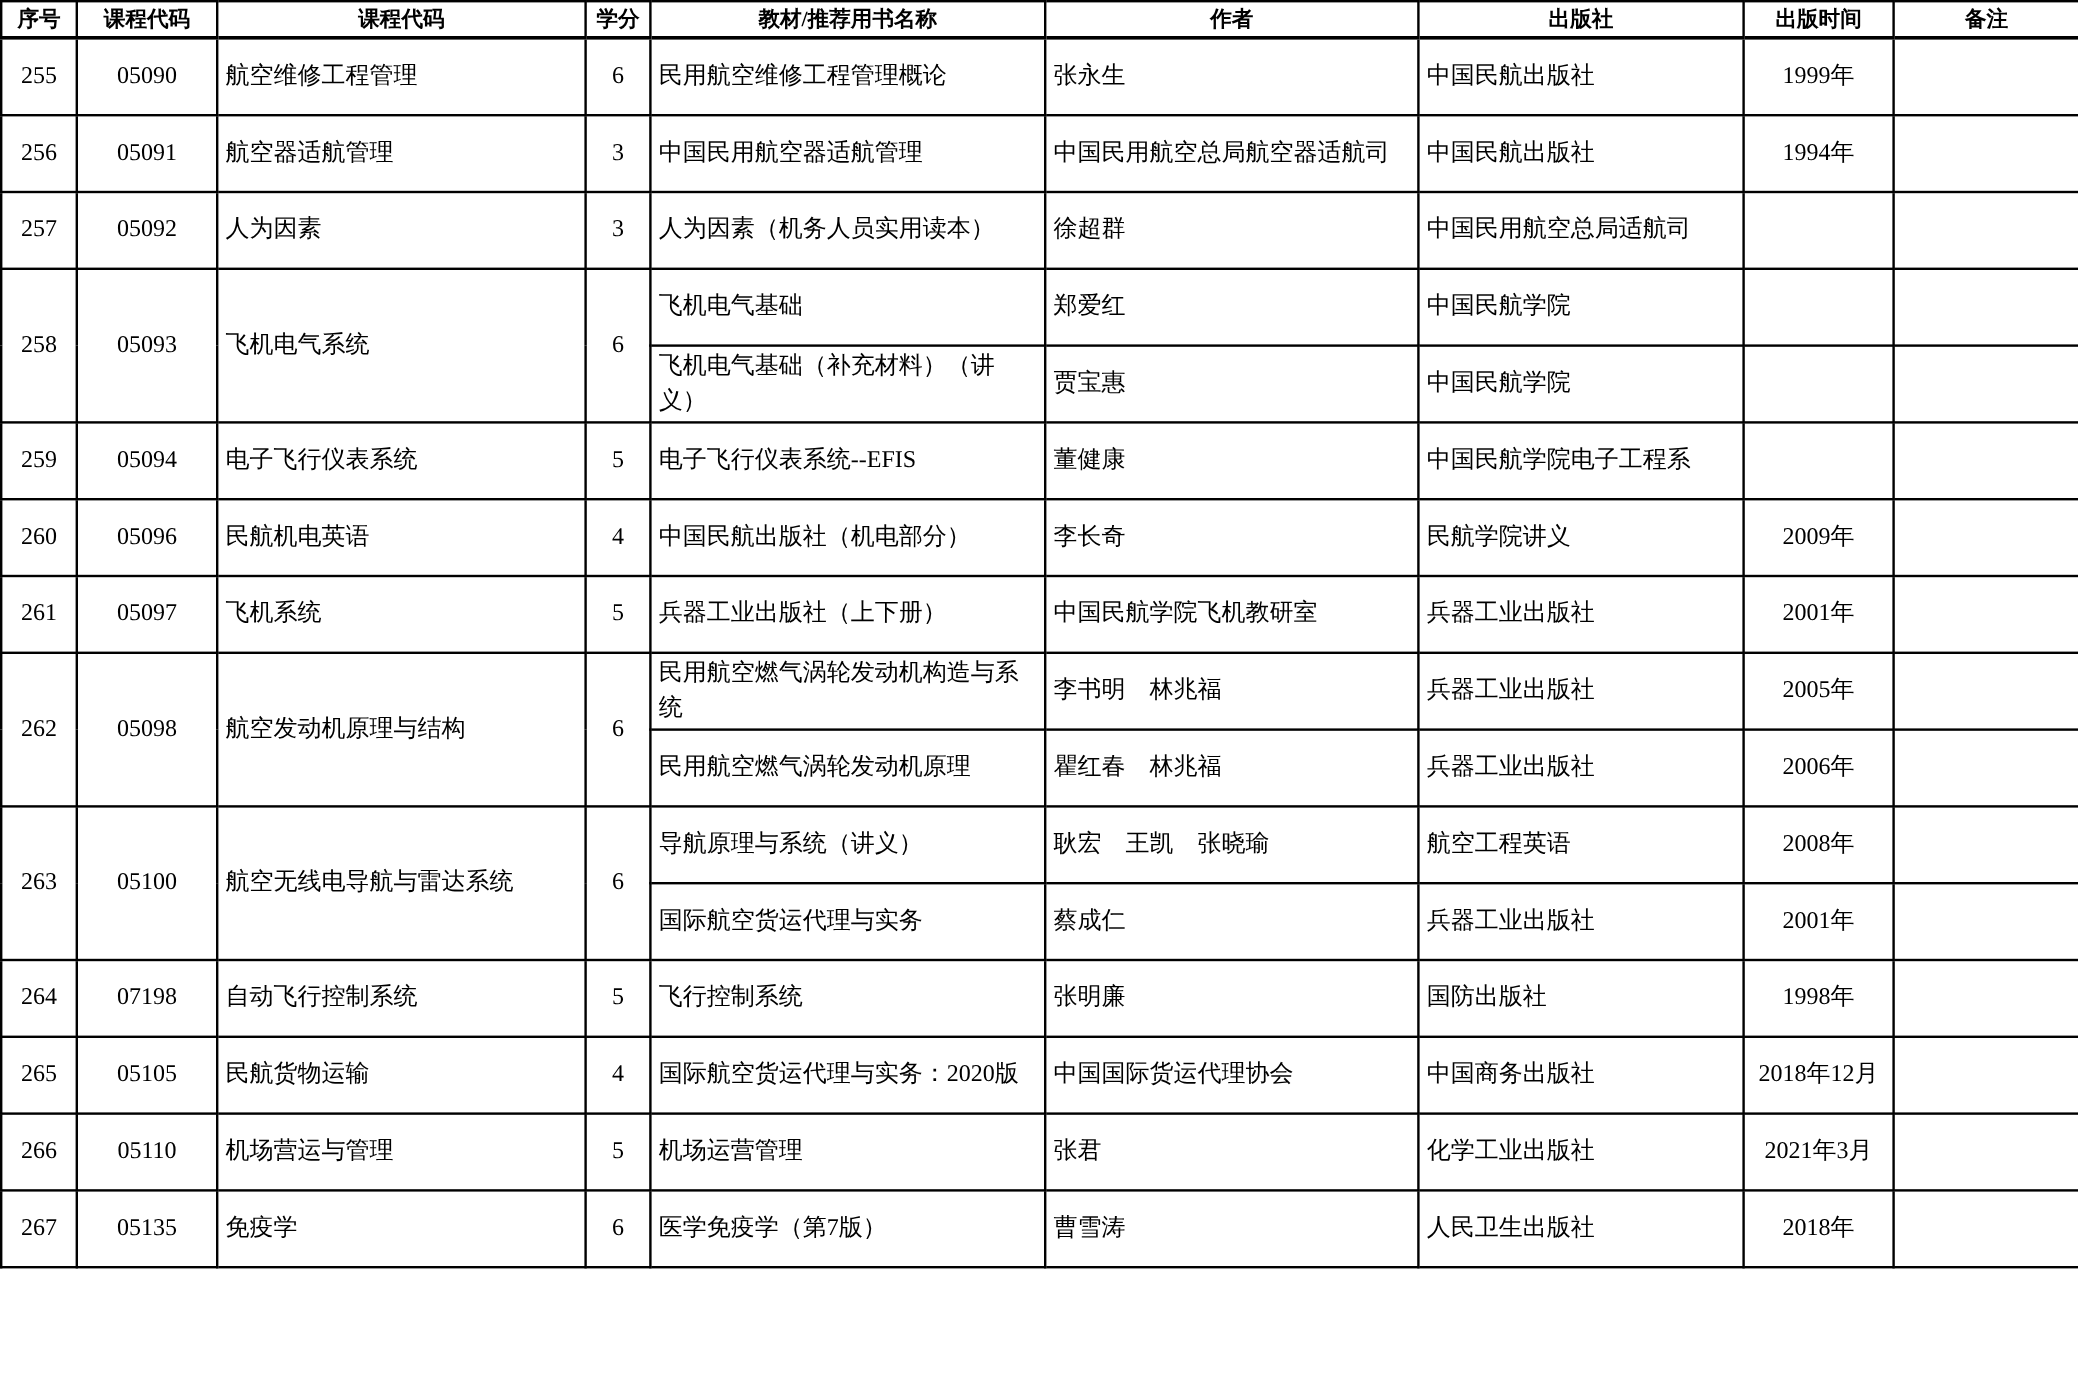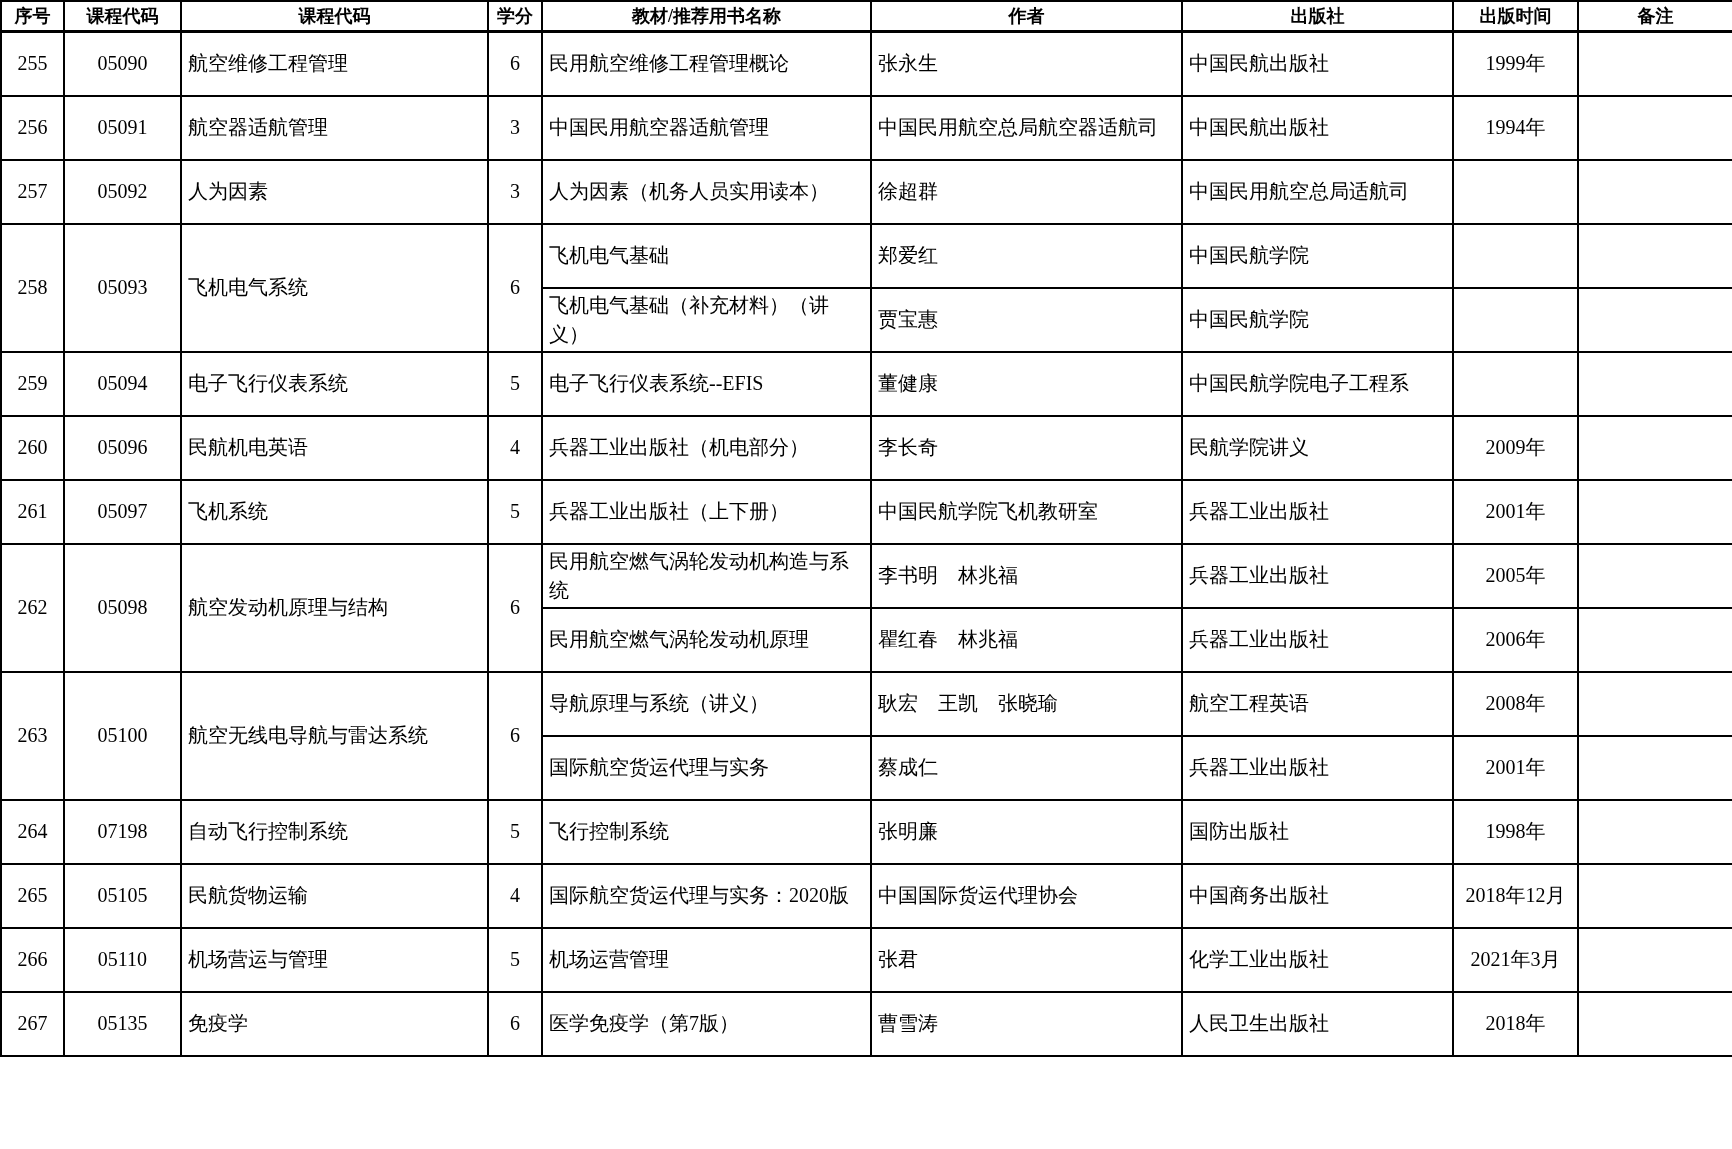--- a/index.html
+++ b/index.html
@@ -136,21 +136,21 @@
           <td class="c-author">董健康</td>
           <td class="c-publisher">中国民航学院电子工程系</td>
           <td class="c-date"></td>
           <td class="c-remark"></td>
         </tr>
         <tr>
           <td class="c-num">260</td>
           <td class="c-code">05096</td>
           <td class="c-course">民航机电英语</td>
           <td class="c-credits">4</td>
-          <td class="c-title">兵器工业出版社（机电部分）</td>
+          <td class="c-title">中国民航出版社（机电部分）</td>
           <td class="c-author">李长奇</td>
           <td class="c-publisher">民航学院讲义</td>
           <td class="c-date">2009年</td>
           <td class="c-remark"></td>
         </tr>
         <tr>
           <td class="c-num">261</td>
           <td class="c-code">05097</td>
           <td class="c-course">飞机系统</td>
           <td class="c-credits">5</td>

